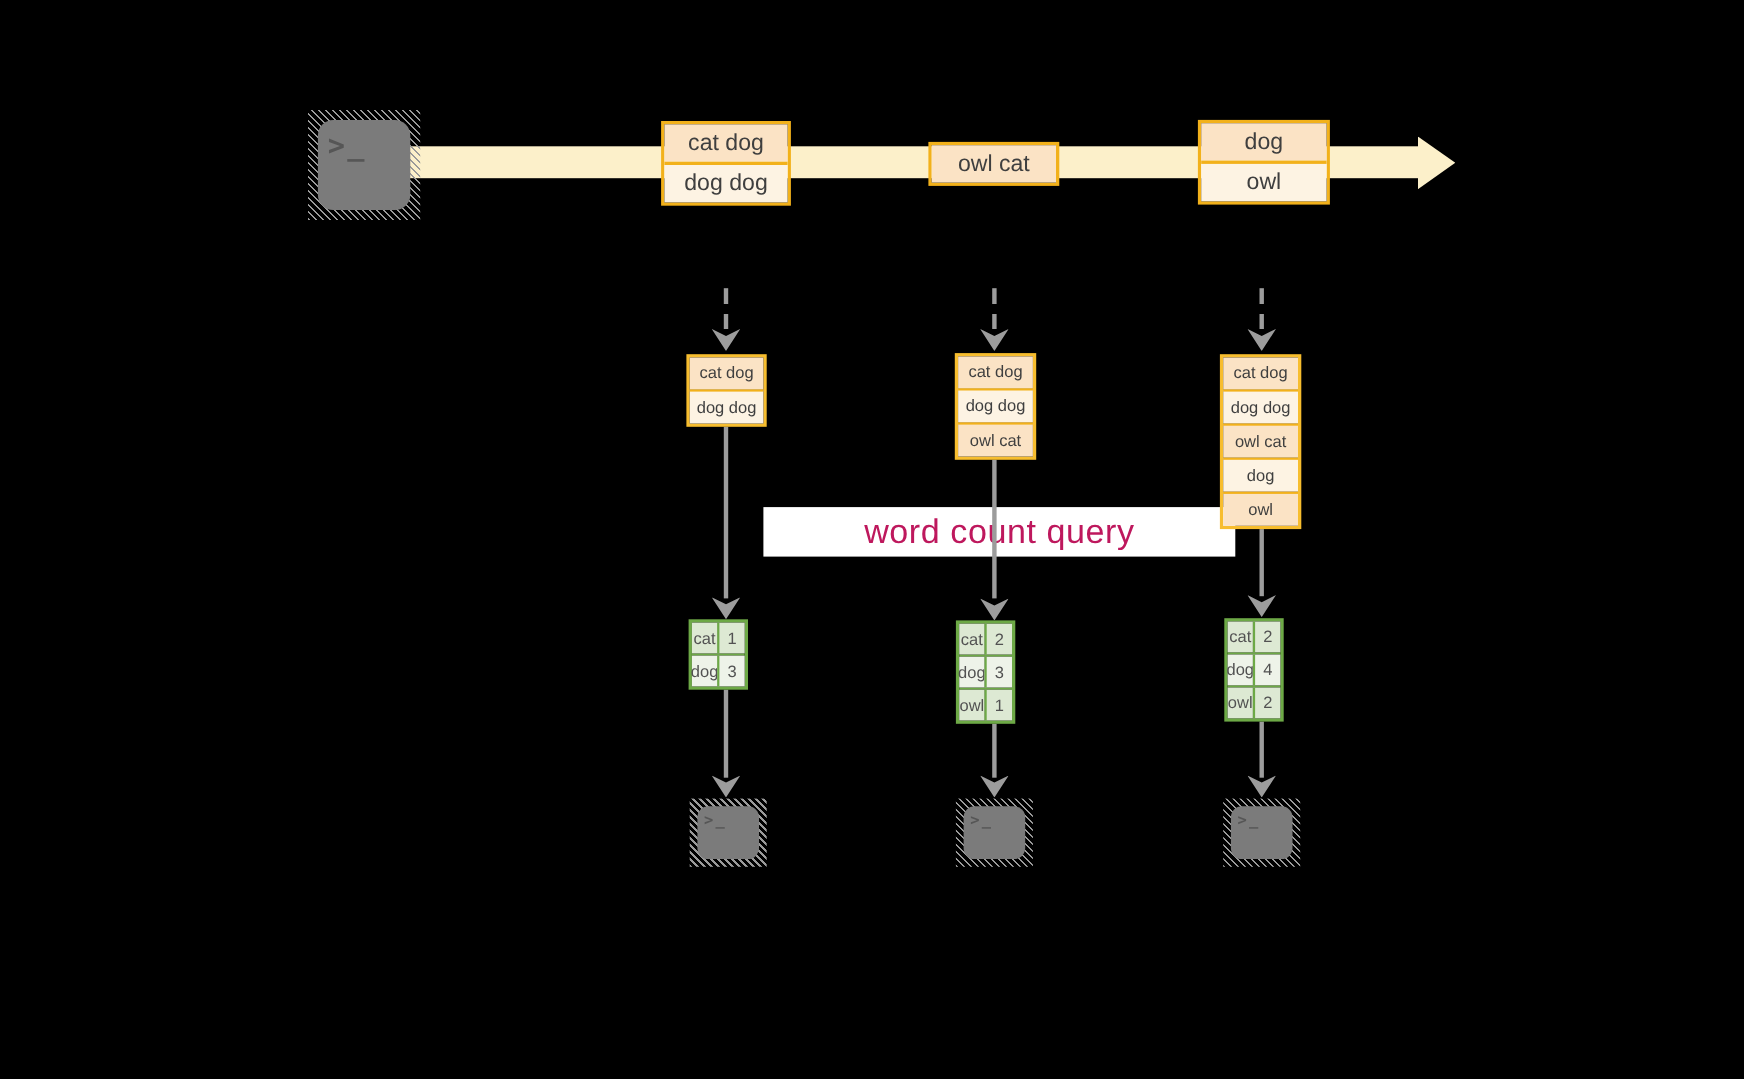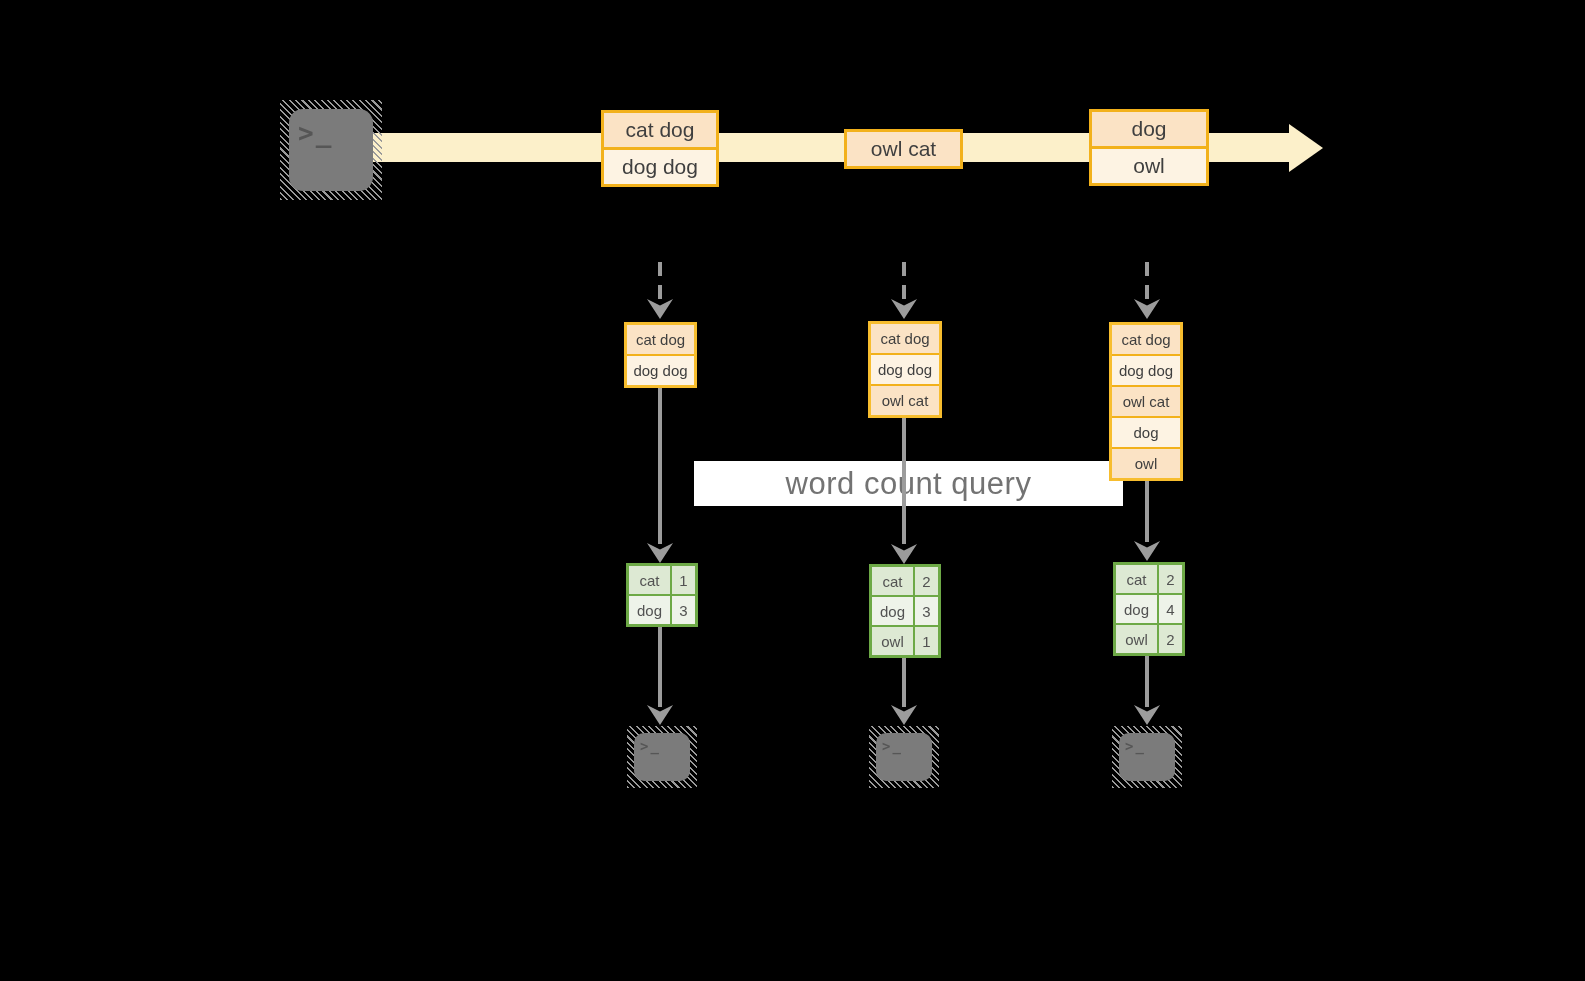--- a/index.html
+++ b/index.html
@@ -41,27 +41,27 @@
   .dark{background:var(--peach);}
   .light{background:var(--cream);}
   
   .vline{position:absolute;width:4px;background:var(--gray-line);z-index:2;}
   .vdash{position:absolute;width:4px;z-index:2;
     background:repeating-linear-gradient(to bottom,var(--gray-line) 0 14px,transparent 14px 23px);}
   .ahead{position:absolute;width:26px;height:20px;background:var(--gray-line);z-index:2;
     clip-path:polygon(50% 100%,0 0,50% 32%,100% 0);}
   
   .query{position:absolute;background:#ffffff;z-index:1;display:flex;align-items:center;justify-content:center;}
-  .query span{font-size:31px;font-weight:300;color:#737373;letter-spacing:0.5px;}
+  .query span{font-size:31px;font-weight:300;color:#be185d;letter-spacing:0.5px;}
   
   .gtable{position:absolute;border:3px solid var(--green);z-index:3;box-sizing:border-box;}
   .grow{display:flex;}
   .grow + .grow{border-top:2px solid var(--green);}
   .gcell{height:28px;display:flex;align-items:center;justify-content:center;color:#525252;font-size:15px;}
-  .gword{width:41px;}
+  .gword{width:23px;}
   .gnum{width:23px;border-left:2px solid var(--green);}
 </style>
 </head>
 <body>
 
 <div class="canvas">
 
   <div class="band-shaft" style="left:340px;top:133px;width:950px;height:29px;"></div>
   <div class="band-head" style="left:1289px;top:124px;width:34px;height:48px;"></div>
 

